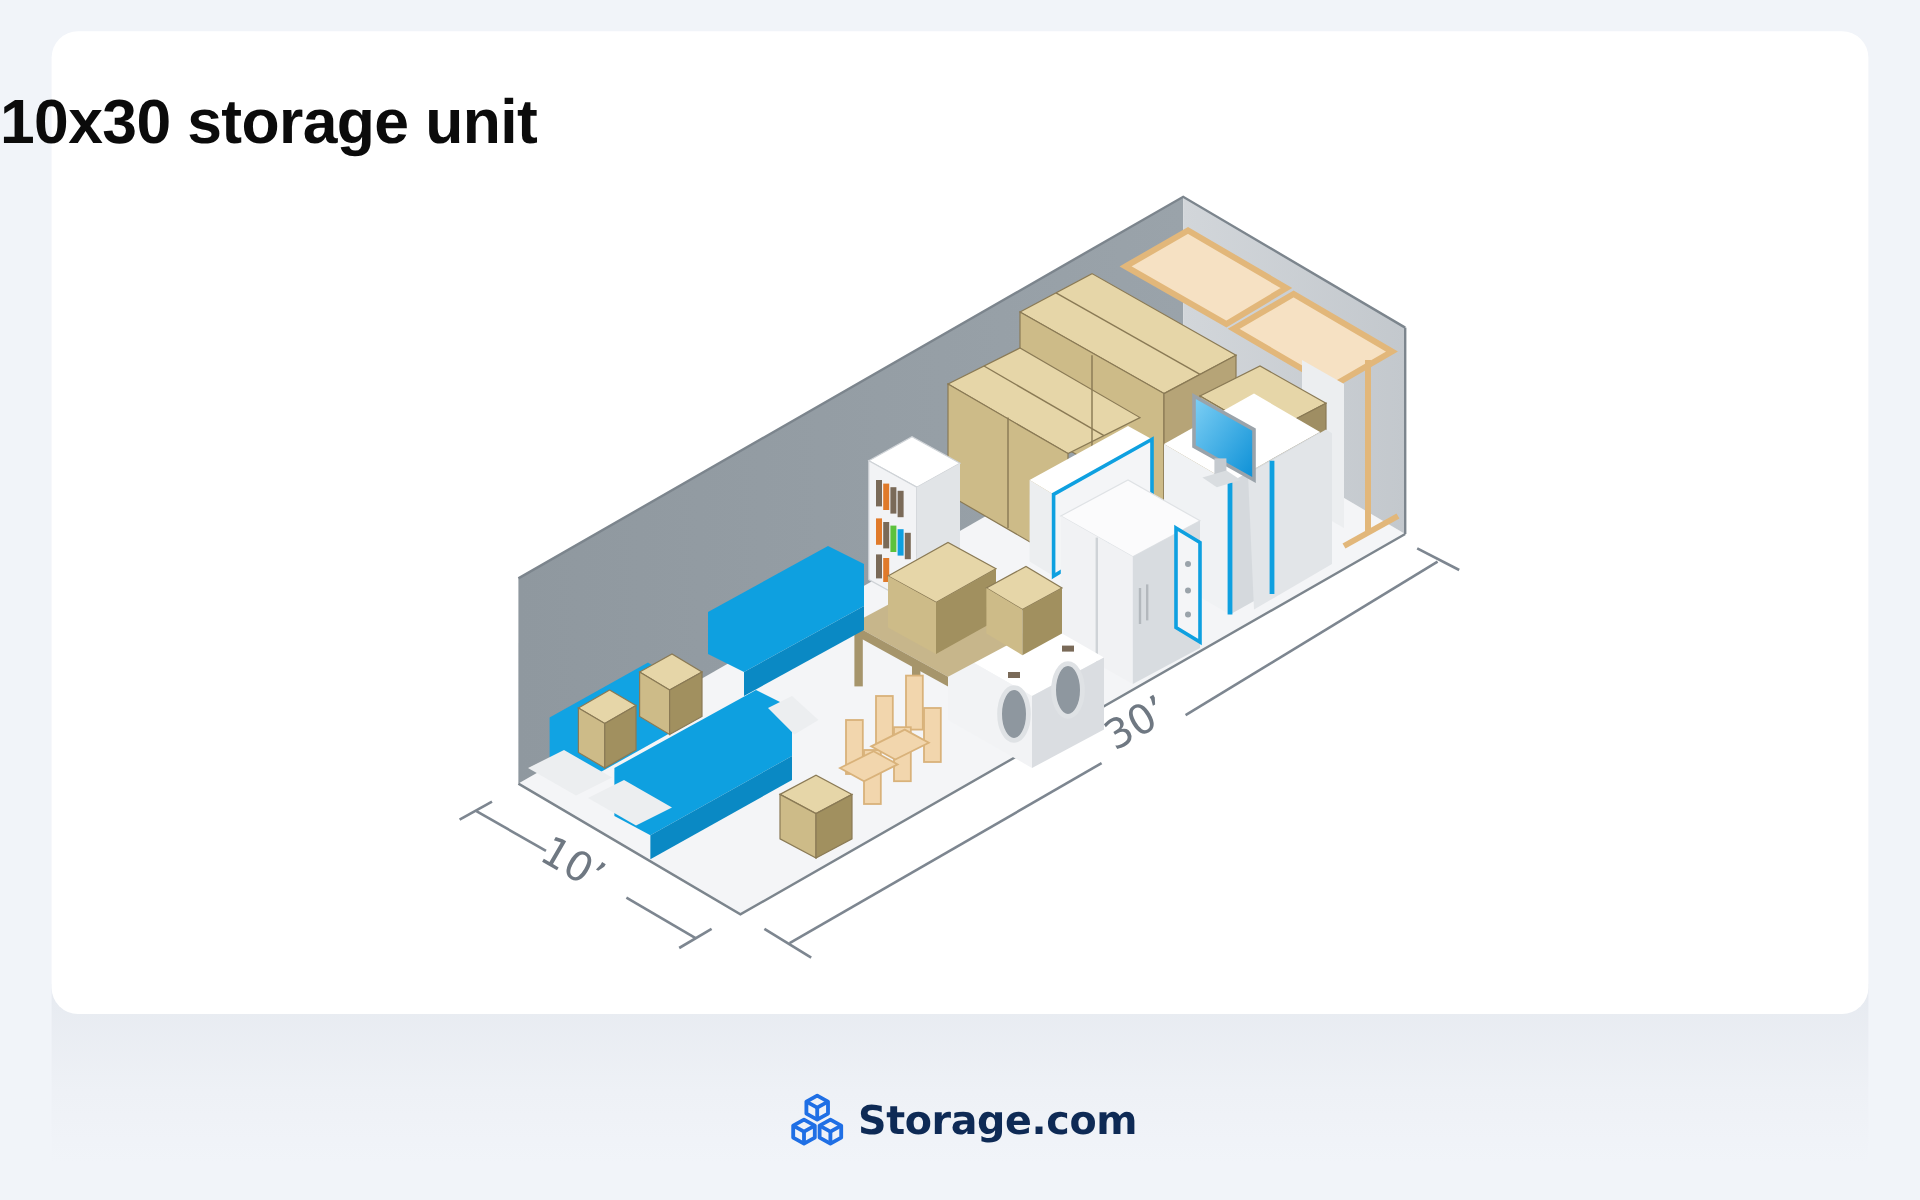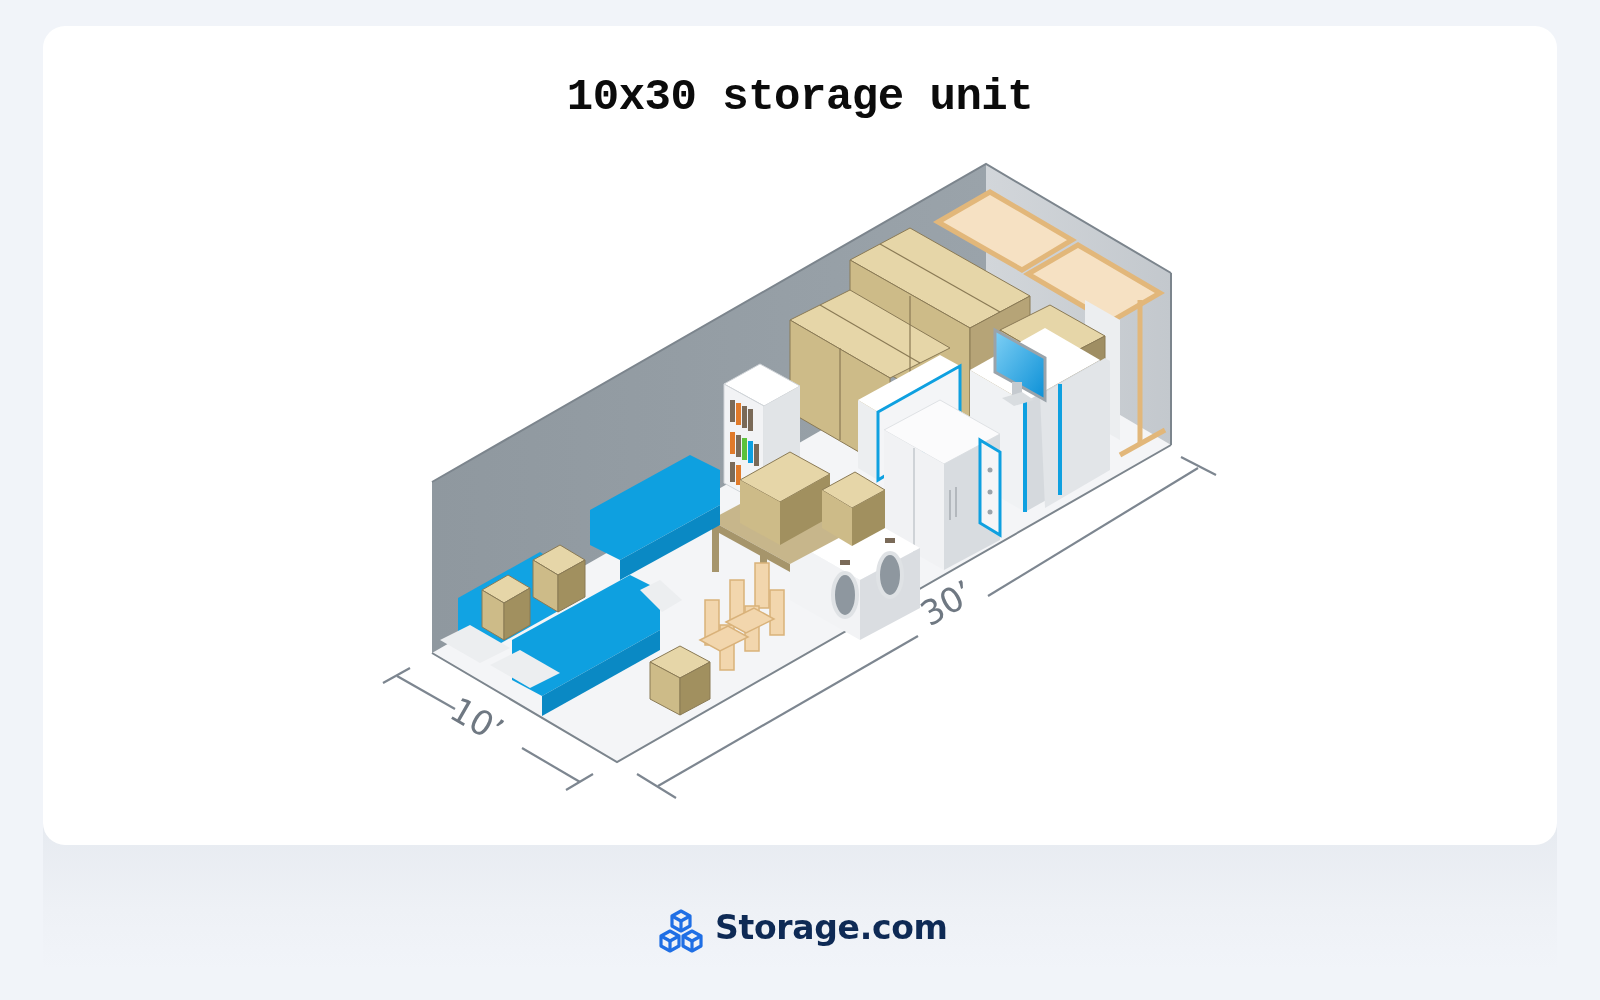--- a/index.html
+++ b/index.html
@@ -12,33 +12,33 @@
   .shadow-panel {
     position: absolute; left: 43px; top: 820px; width: 1514px; height: 150px;
     background: linear-gradient(180deg, #e6eaf0 0%, #eef1f6 60%, #f1f4f9 100%);
   }
   .card {
     position: absolute; left: 43px; top: 26px; width: 1514px; height: 819px;
     background: #ffffff; border-radius: 22px;
   }
   .title {
     position: absolute; left: 0; right: 0; top: 72px;
-    text-align: center; font-weight: bold; font-size: 44px; letter-spacing: -0.5px;
-    color: #0b0b0b; font-family: Liberation Mono, monospace;
+    font-weight: bold; font-size: 52px; letter-spacing: -0.5px;
+    color: #0b0b0b; font-family: Liberation Sans, sans-serif;
   }
   svg.illus { position: absolute; left: 0; top: 0; }
   .dim-label {
     position: absolute; font-family: "DejaVu Sans", sans-serif; font-size: 34px;
     color: #6f7882; font-weight: normal;
   }
   .dim-10 { left: 450px; top: 700px; transform: rotate(30deg); }
   .dim-30 { left: 920px; top: 583px; transform: rotate(-30deg); }
   .logo {
     position: absolute; left: 657px; top: 908px; height: 50px;
-    display: flex; align-items: flex-start; gap: 10px;
+    display: flex; align-items: center; gap: 10px;
   }
   .logo-text {
     font-family: "DejaVu Sans", sans-serif; font-weight: bold; font-size: 33px;
     color: #0e2a55; letter-spacing: -0.3px;
   }
 </style>
 </head>
 <body>
 
 <div class="shadow-panel"></div>

